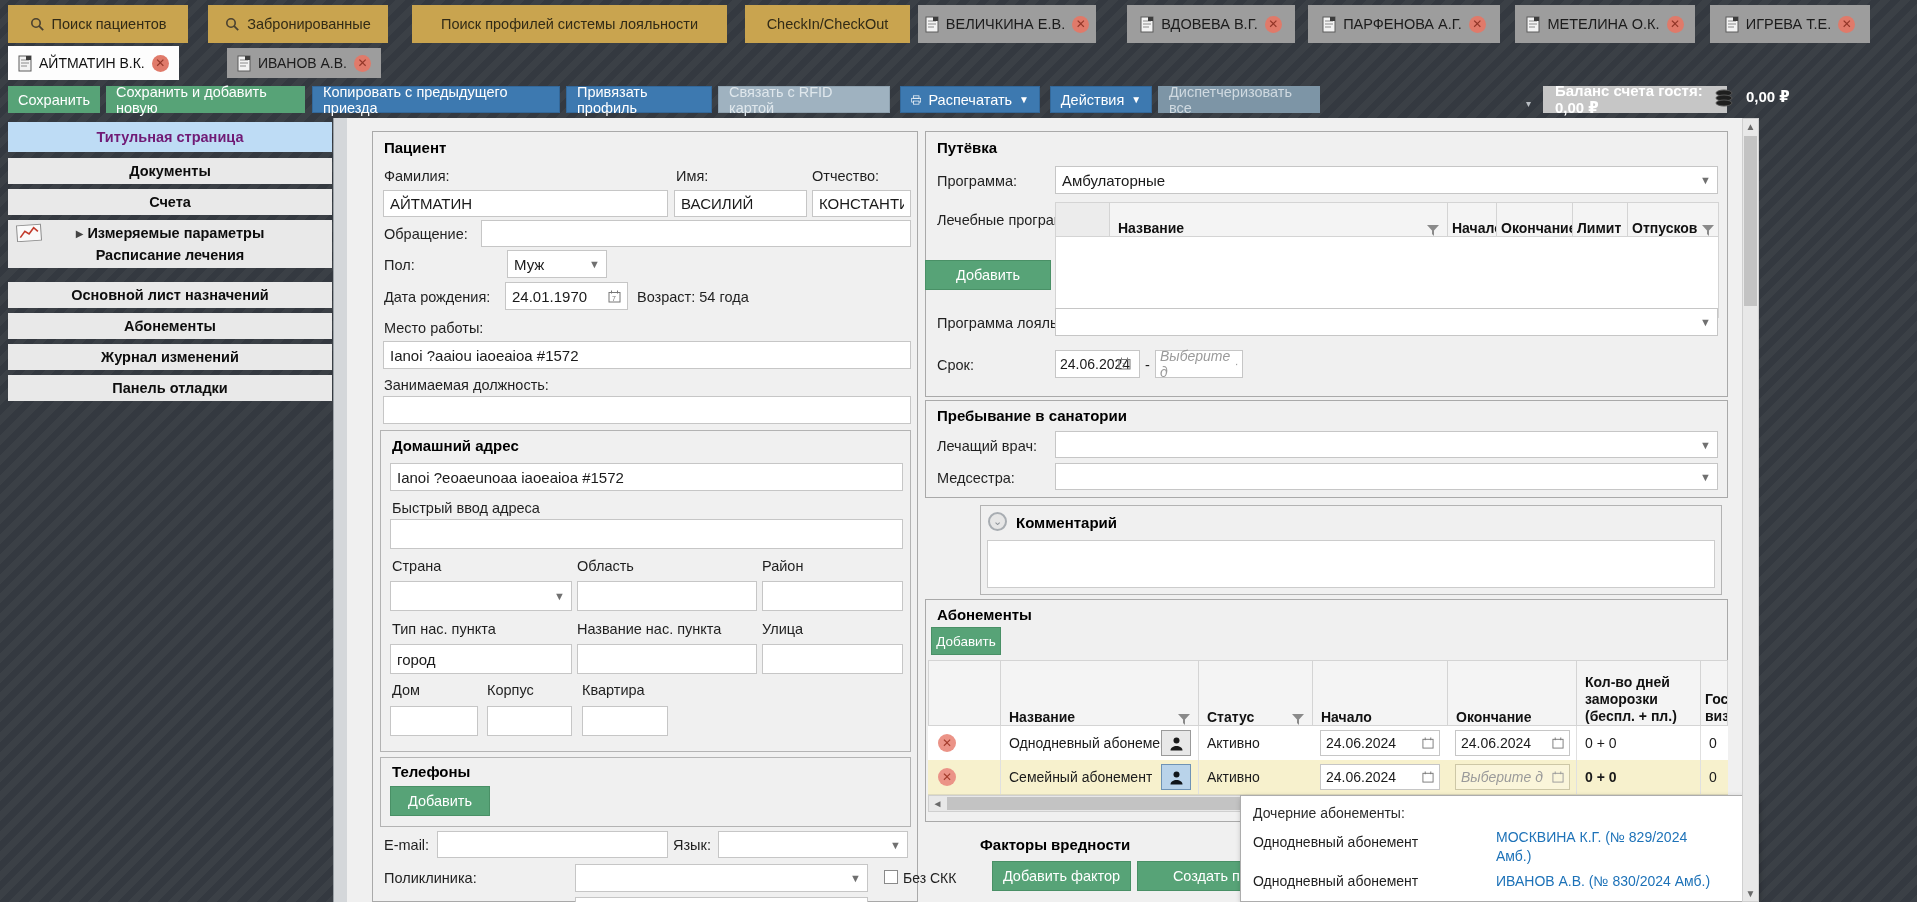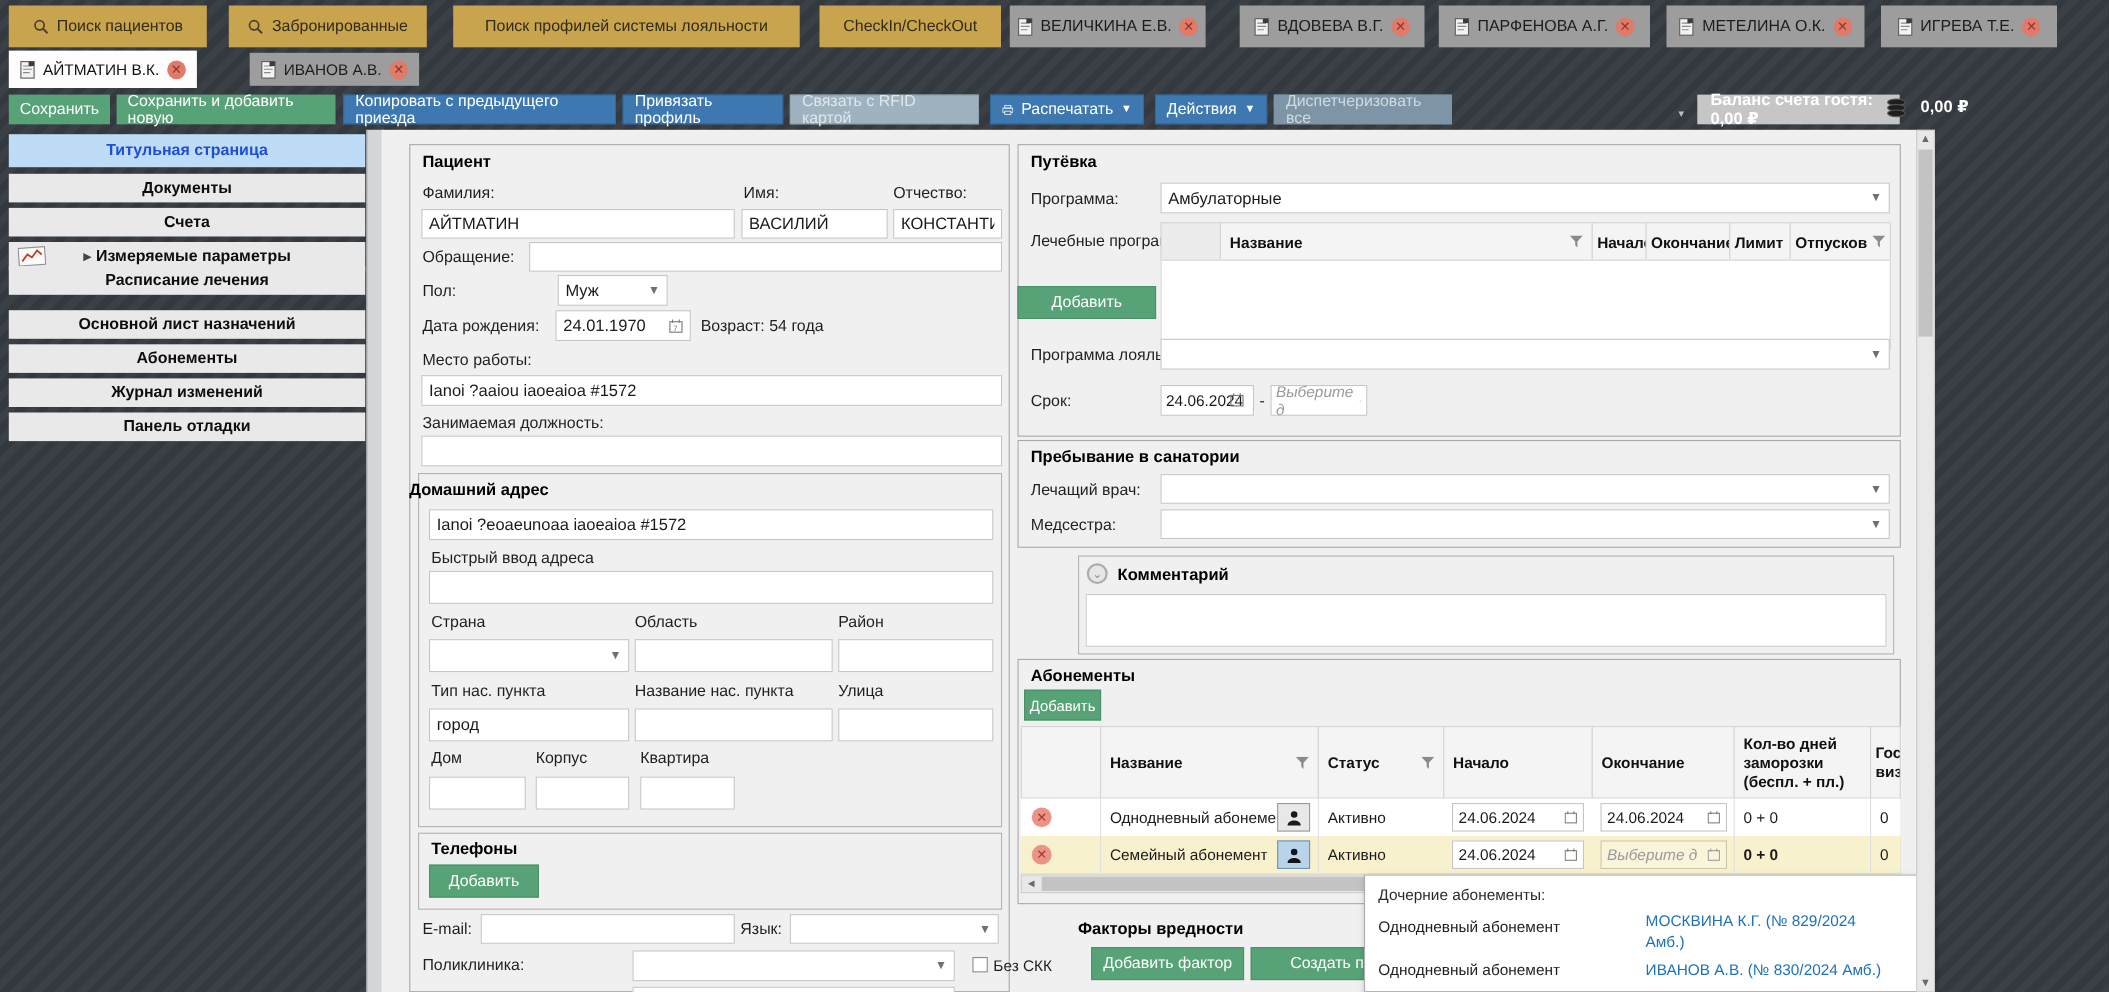--- a/index.html
+++ b/index.html
@@ -20,40 +20,40 @@
         color:#fff;font-size:14.5px;box-sizing:border-box;padding:0 10px;cursor:pointer;}
   .green{background:#57a377;border:1px solid #49906
 
 6;}
   .blue{background:#3d79b0;border:1px solid #33689a;}
   .disbl{background:#9fb2c0;border:1px solid #8ea1af;color:#dfe7ec;cursor:default;}
   .disbl2{background:#7d95a6;border:1px solid #7d95a6;color:#cfd9e0;cursor:default;}
   
   .side{position:absolute;left:8px;width:324px;height:26px;background:#e9e9e9;display:flex;
         align-items:center;justify-content:center;font-weight:bold;font-size:14.5px;color:#0d0d0d;cursor:pointer;}
-  .side.active{background:#bedcf5;color:#1d4ed8;}
+  .side.active{background:#bedcf5;color:#701a75;}
   
   .content{position:absolute;left:347px;top:118px;width:1395px;height:784px;background:#f0f0f0;}
   .panel{position:absolute;box-sizing:border-box;border:1px solid #a9a9a9;background:#f0f0f0;}
   .gbox{position:absolute;box-sizing:border-box;border:1px solid #b3b3b3;}
   .gtitle{position:absolute;font-weight:bold;font-size:15px;color:#000;}
   .lbl{position:absolute;font-size:14.5px;color:#1f1f1f;white-space:nowrap;}
   .inp{position:absolute;box-sizing:border-box;border:1px solid #c6c6c6;background:#fff;font-size:15px;
        color:#1a1a1a;padding:0 6px;font-family:inherit;outline:none;}
   .sel{position:absolute;box-sizing:border-box;border:1px solid #c6c6c6;background:#fff;display:flex;
        align-items:center;padding:0 6px;font-size:15px;cursor:pointer;}
   .sel .caret{margin-left:auto;color:#707070;font-size:11px;}
   .date{position:absolute;box-sizing:border-box;border:1px solid #c6c6c6;background:#fff;display:flex;
         align-items:center;gap:6px;padding:0 6px;font-size:15px;cursor:pointer;}
   .ph{color:#9a9a9a;font-style:italic;}
   .gbtn{position:absolute;background:#57a377;border:1px solid #499066;color:#fff;display:flex;
         align-items:center;justify-content:center;font-size:14.5px;cursor:pointer;box-sizing:border-box;}
   
   .th{position:absolute;box-sizing:border-box;background:#f4f4f4;border:1px solid #d4d4d4;display:flex;
-      align-items:center;font-weight:bold;font-size:14px;color:#111;padding:0 8px;}
+      align-items:flex-end;font-weight:bold;font-size:14px;color:#111;padding:0 8px;}
   .tcell{position:absolute;box-sizing:border-box;border-left:1px solid #e0e0e0;display:flex;align-items:center;
          font-size:14px;padding:0 8px;white-space:nowrap;overflow:hidden;}
   .funnel{margin-left:auto;flex:0 0 auto;cursor:pointer;}
   .rowhl{background:#f7f1cd;}
   .persbtn{width:30px;height:26px;border:1px solid #9a9a9a;background:#e8e8e8;display:flex;align-items:center;
            justify-content:center;cursor:pointer;flex:0 0 auto;box-sizing:border-box;}
   .persbtn.pressed{background:#b9d3ea;border-color:#6f93b5;}
   .delx{width:18px;height:18px;border-radius:50%;background:#eb9387;color:#a33c2c;font-size:12px;font-weight:bold;
         display:flex;align-items:center;justify-content:center;cursor:pointer;}
   
@@ -283,21 +283,21 @@
   </div>
   <div class="lbl" style="left:637px;top:289px;"><span>Возраст: 54 года</span></div>
 
   <div class="lbl" style="left:384px;top:320px;"><span>Место работы:</span></div>
   <input class="inp" style="left: 383px; top: 341px; width: 528px; height: 28px;" value="Ianoi ?aaiou iaoeaioa #1572">
 
   <div class="lbl" style="left:384px;top:377px;"><span>Занимаемая должность:</span></div>
   <input class="inp" style="left: 383px; top: 396px; width: 528px; height: 28px;">
 
   <div class="gbox" style="left:380px;top:430px;width:531px;height:322px;"></div>
-  <div class="gtitle" style="left:372px;top:437px;text-align:right;"><span>Домашний адрес</span></div>
+  <div class="gtitle" style="left:392px;top:437px;text-align:right;"><span>Домашний адрес</span></div>
   <input class="inp" style="left: 390px; top: 463px; width: 513px; height: 28px;" value="Ianoi ?eoaeunoaa iaoeaioa #1572">
   <div class="lbl" style="left:392px;top:500px;"><span>Быстрый ввод адреса</span></div>
   <input class="inp" style="left: 390px; top: 519px; width: 513px; height: 30px;">
 
   <div class="lbl" style="left:392px;top:558px;"><span>Страна</span></div>
   <div class="lbl" style="left:577px;top:558px;"><span>Область</span></div>
   <div class="lbl" style="left:762px;top:558px;"><span>Район</span></div>
   <div class="sel" style="left:390px;top:581px;width:182px;height:30px;">
       <span class="caret">▼</span>
     </div>

